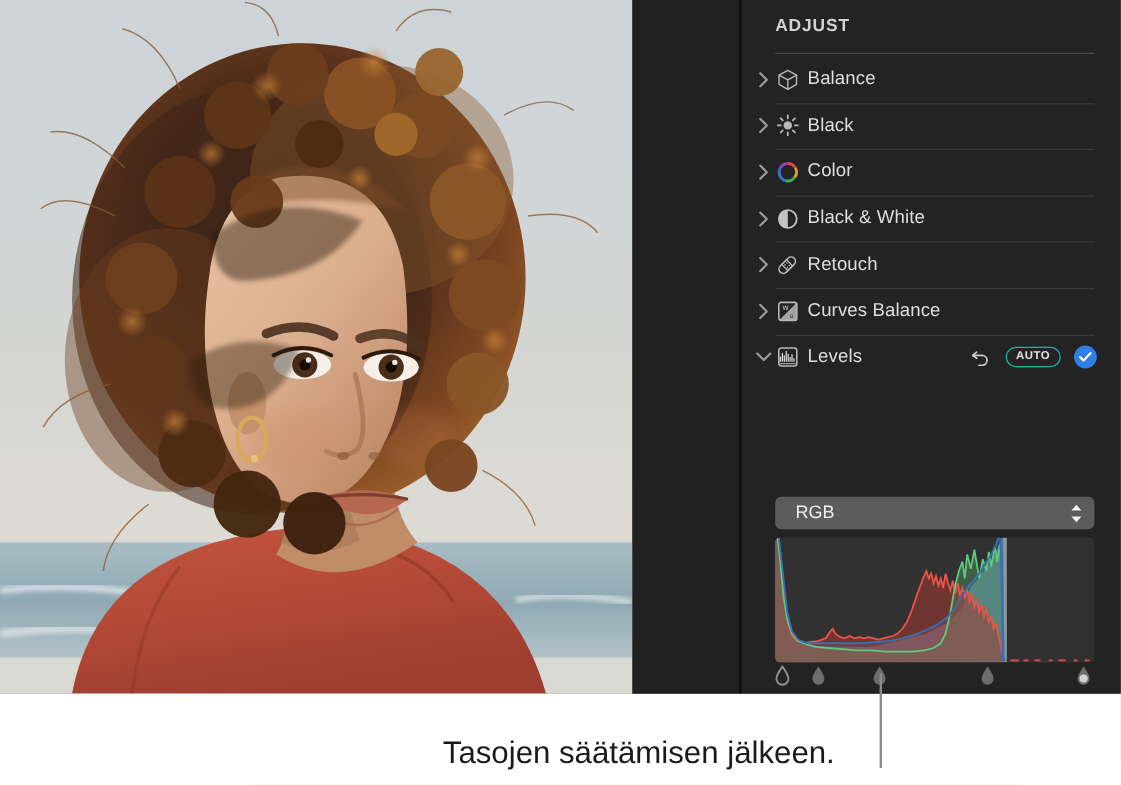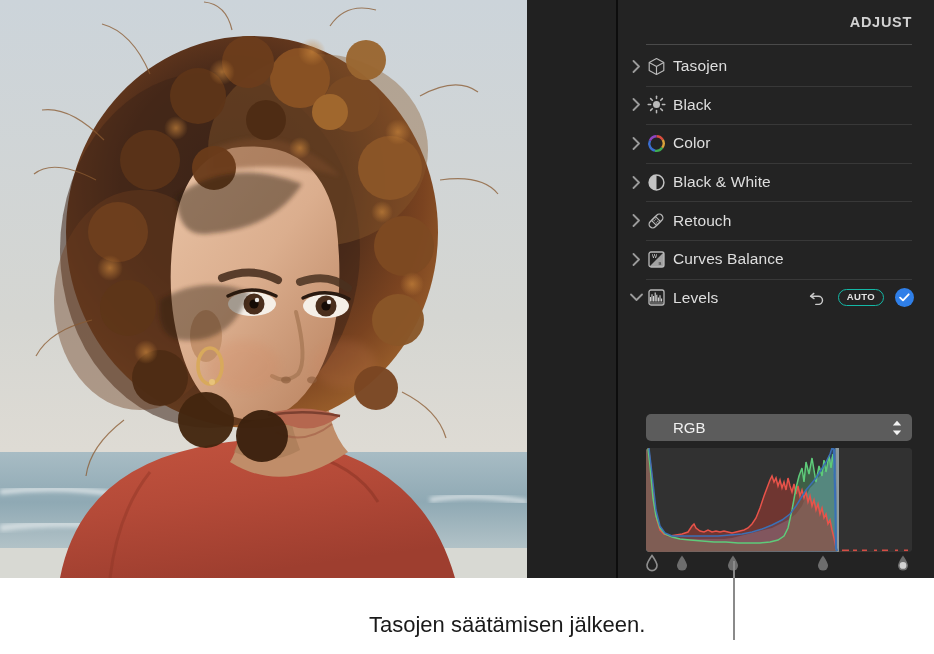--- a/index.html
+++ b/index.html
@@ -2,21 +2,21 @@
 <html><head>
 <meta charset="utf-8">
 <style>
   * { box-sizing: border-box; margin: 0; padding: 0; }
   html, body {
     width: 934px; height: 654px;
     background: #ffffff;
     font-family: "Liberation Sans", sans-serif;
     overflow: hidden;
   }
-  #root { position: relative; width: 934px; height: 542px; background: #ffffff; text-align: right; }
+  #root { position: relative; width: 934px; height: 542px; background: #ffffff; }
 
   
   .app-region {
     position: absolute; left: 0; top: 0; width: 934px; height: 578px;
     background: #1f1f1f;
   }
 
   
   .photo-wrap {
     position: absolute; left: 0; top: 0; width: 527px; height: 578px;
@@ -93,21 +93,21 @@
 
   
   .levels-body { position: absolute; left: 0; top: 414px; width: 316px; }
 
   .channel-select {
     position: absolute; left: 28px; top: 0; width: 266px; height: 27px;
     background: #5c5c5c; border-radius: 5px;
     display: flex; align-items: center;
   }
   .channel-label {
-    margin-left: 27px; font-size: 15px; color: #f0f0f0;
+    margin-left: 17px; font-size: 15px; color: #f0f0f0;
   }
   .stepper-icon {
     position: absolute; right: 9px; top: 50%; transform: translateY(-50%);
     display: flex; align-items: center; justify-content: center;
   }
 
   .histogram {
     position: absolute; left: 28px; top: 34px; width: 266px; height: 104px;
     background: #313131; border-radius: 4px; overflow: hidden;
   }
@@ -119,21 +119,21 @@
   .handle { position: absolute; top: 0; width: 14px; height: 18px; }
   .handle svg { display: block; }
 
   
   .callout-line {
     position: absolute; left: 733px; top: 561px; width: 2px; height: 79px;
     background: #8a8a8a;
   }
   .caption {
     position: absolute; left: 369px; top: 612px;
-    font-size: 22px; color: #1a1a1a; white-space: nowrap;
+    font-size: 26px; color: #1a1a1a; white-space: nowrap;
   }
 </style>
 </head>
 <body>
 
 <div id="root">
 
   <div class="app-region">
 
     <div class="photo-wrap">
@@ -298,21 +298,21 @@
             <svg width="9" height="13" viewBox="0 0 9 13">
                 <path d="M1.5 1 L7 6.5 L1.5 12" stroke="#9b9b9b" stroke-width="1.8" fill="none" stroke-linecap="round" stroke-linejoin="round"></path>
               </svg>
           </span>
           <span class="row-icon">
             <svg width="19" height="19" viewBox="0 0 19 19">
               <path d="M9.5 1.6 L16.8 5.6 L16.8 13.4 L9.5 17.4 L2.2 13.4 L2.2 5.6 Z" stroke="#b9b9b9" stroke-width="1.15" fill="none" stroke-linejoin="round"></path>
               <path d="M2.2 5.6 L9.5 9.5 L16.8 5.6 M9.5 9.5 L9.5 17.4" stroke="#b9b9b9" stroke-width="1.15" fill="none" stroke-linejoin="round"></path>
             </svg>
           </span>
-          <span class="row-label">Tasojen</span>
+          <span class="row-label">Balance</span>
         </div>
 
         <div class="row">
           <span class="disclosure">
             <svg width="9" height="13" viewBox="0 0 9 13">
                 <path d="M1.5 1 L7 6.5 L1.5 12" stroke="#9b9b9b" stroke-width="1.8" fill="none" stroke-linecap="round" stroke-linejoin="round"></path>
               </svg>
           </span>
           <span class="row-icon">
             <svg width="19" height="19" viewBox="0 0 19 19">

